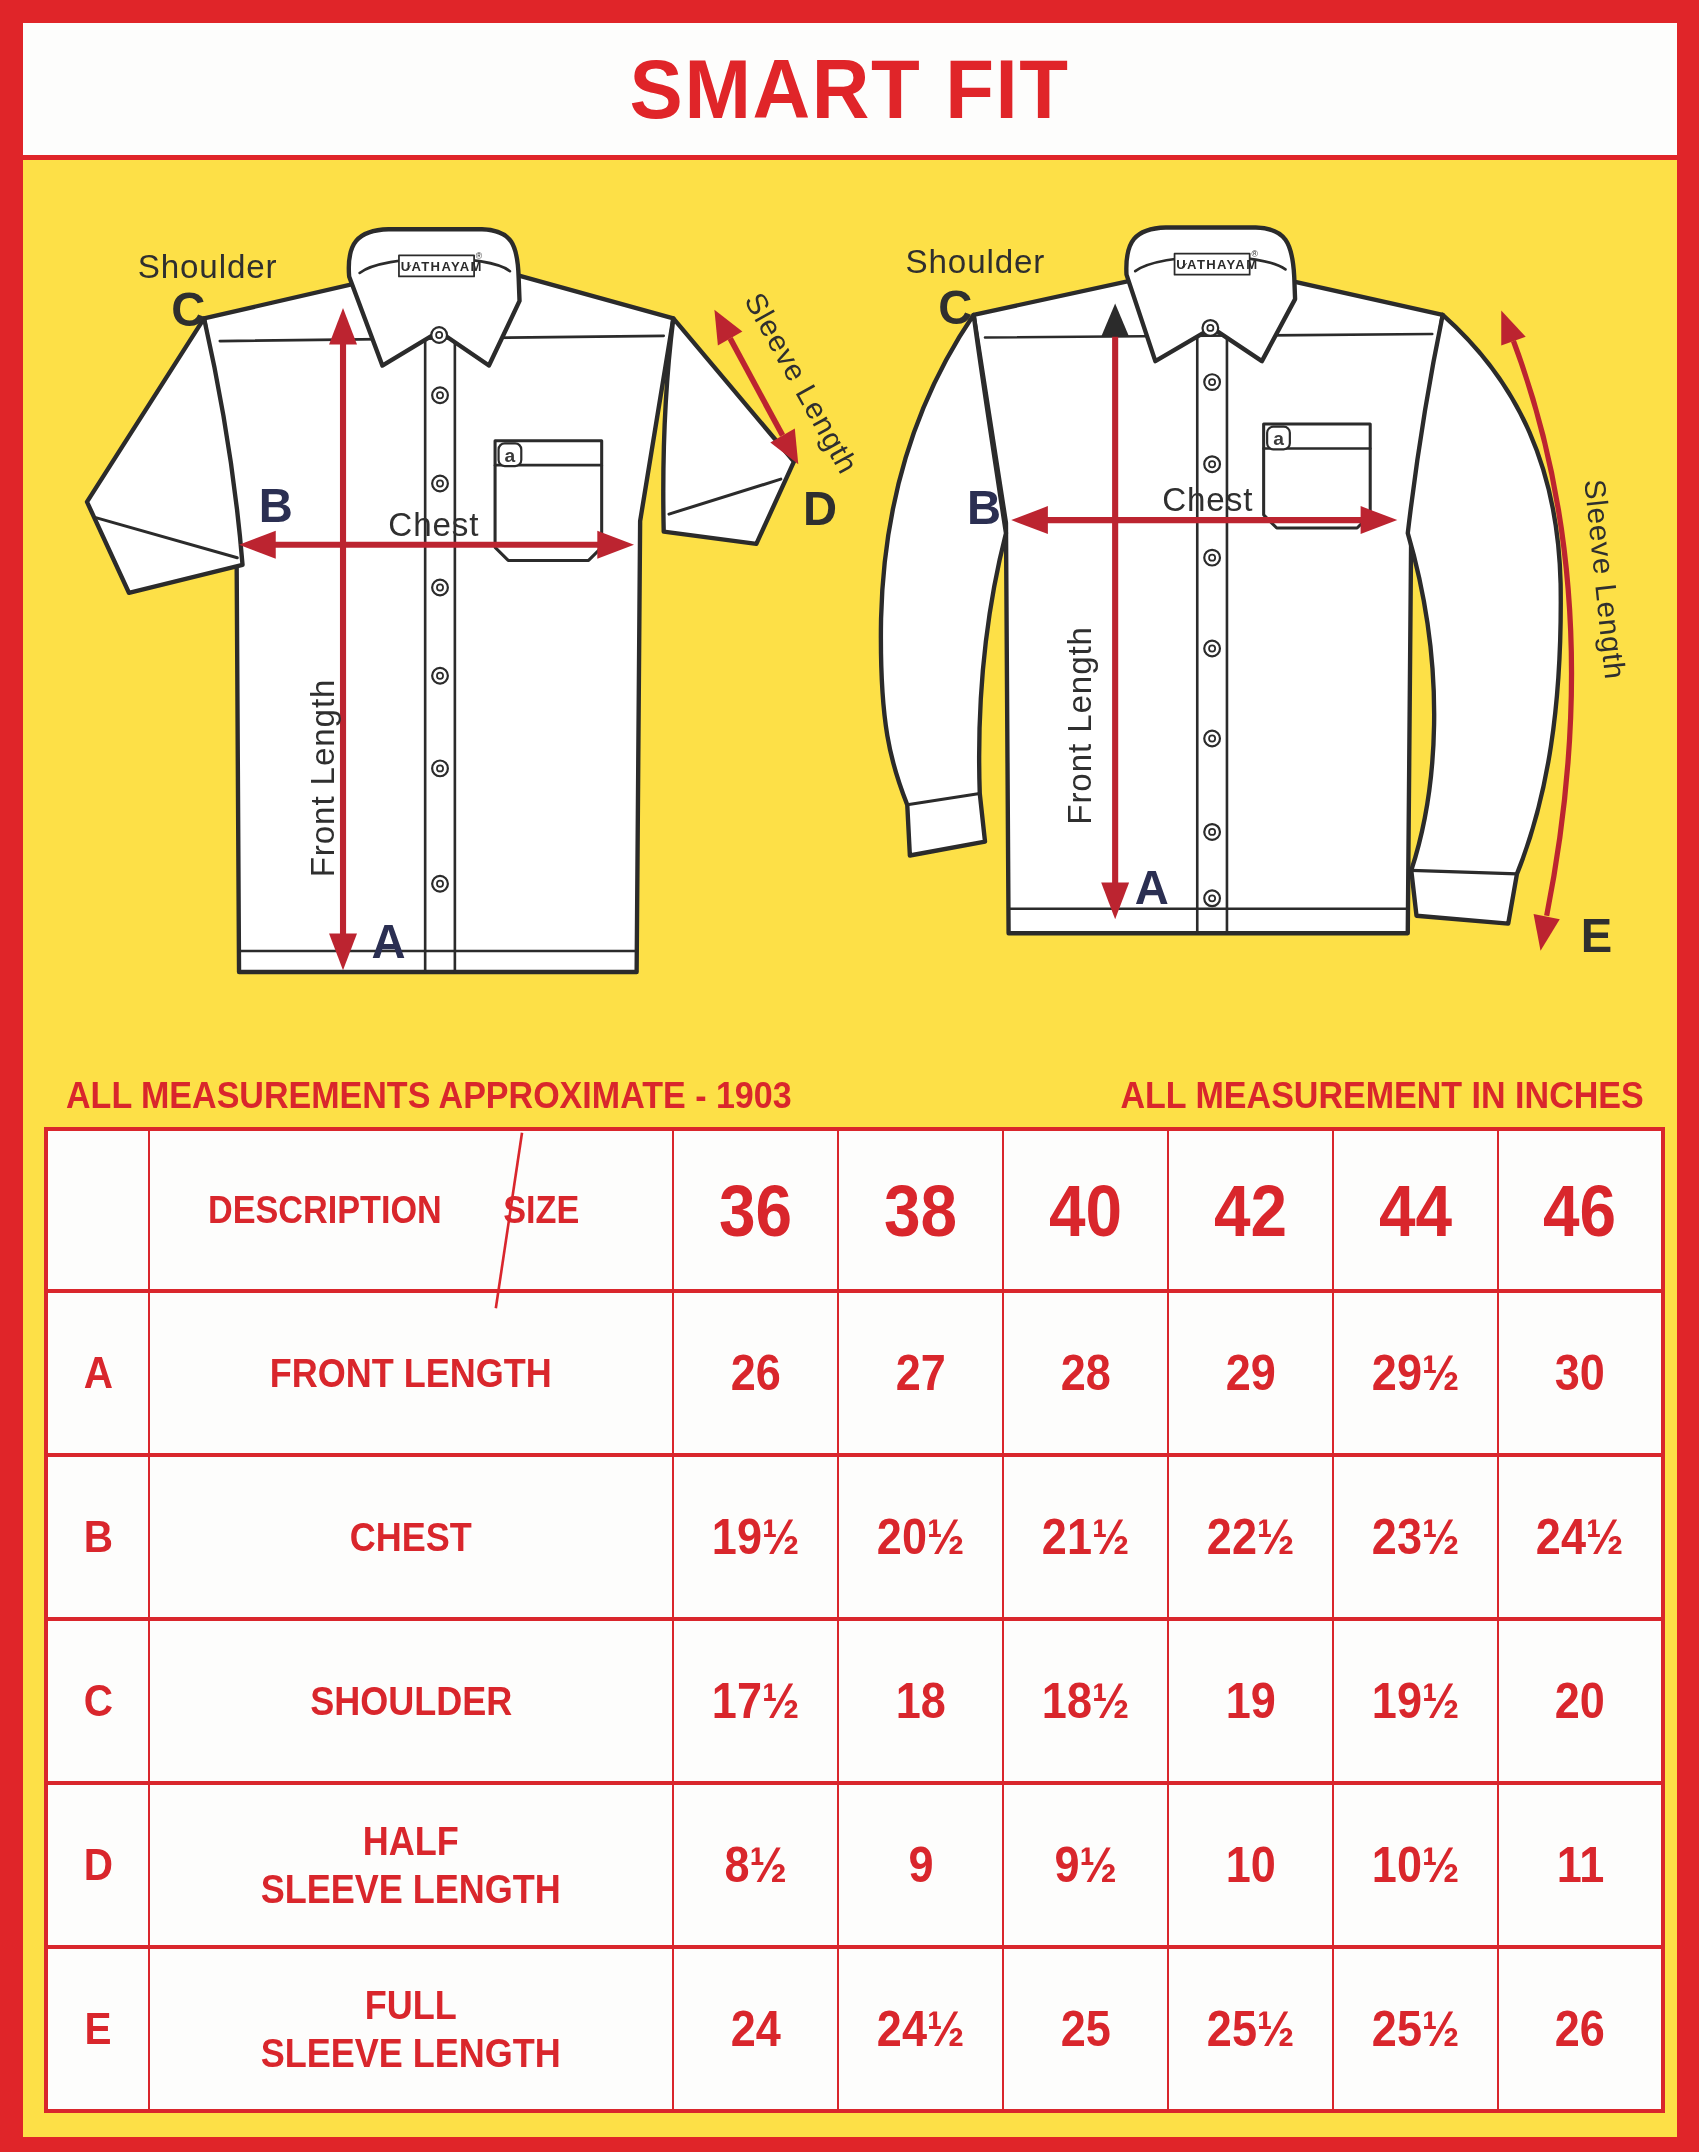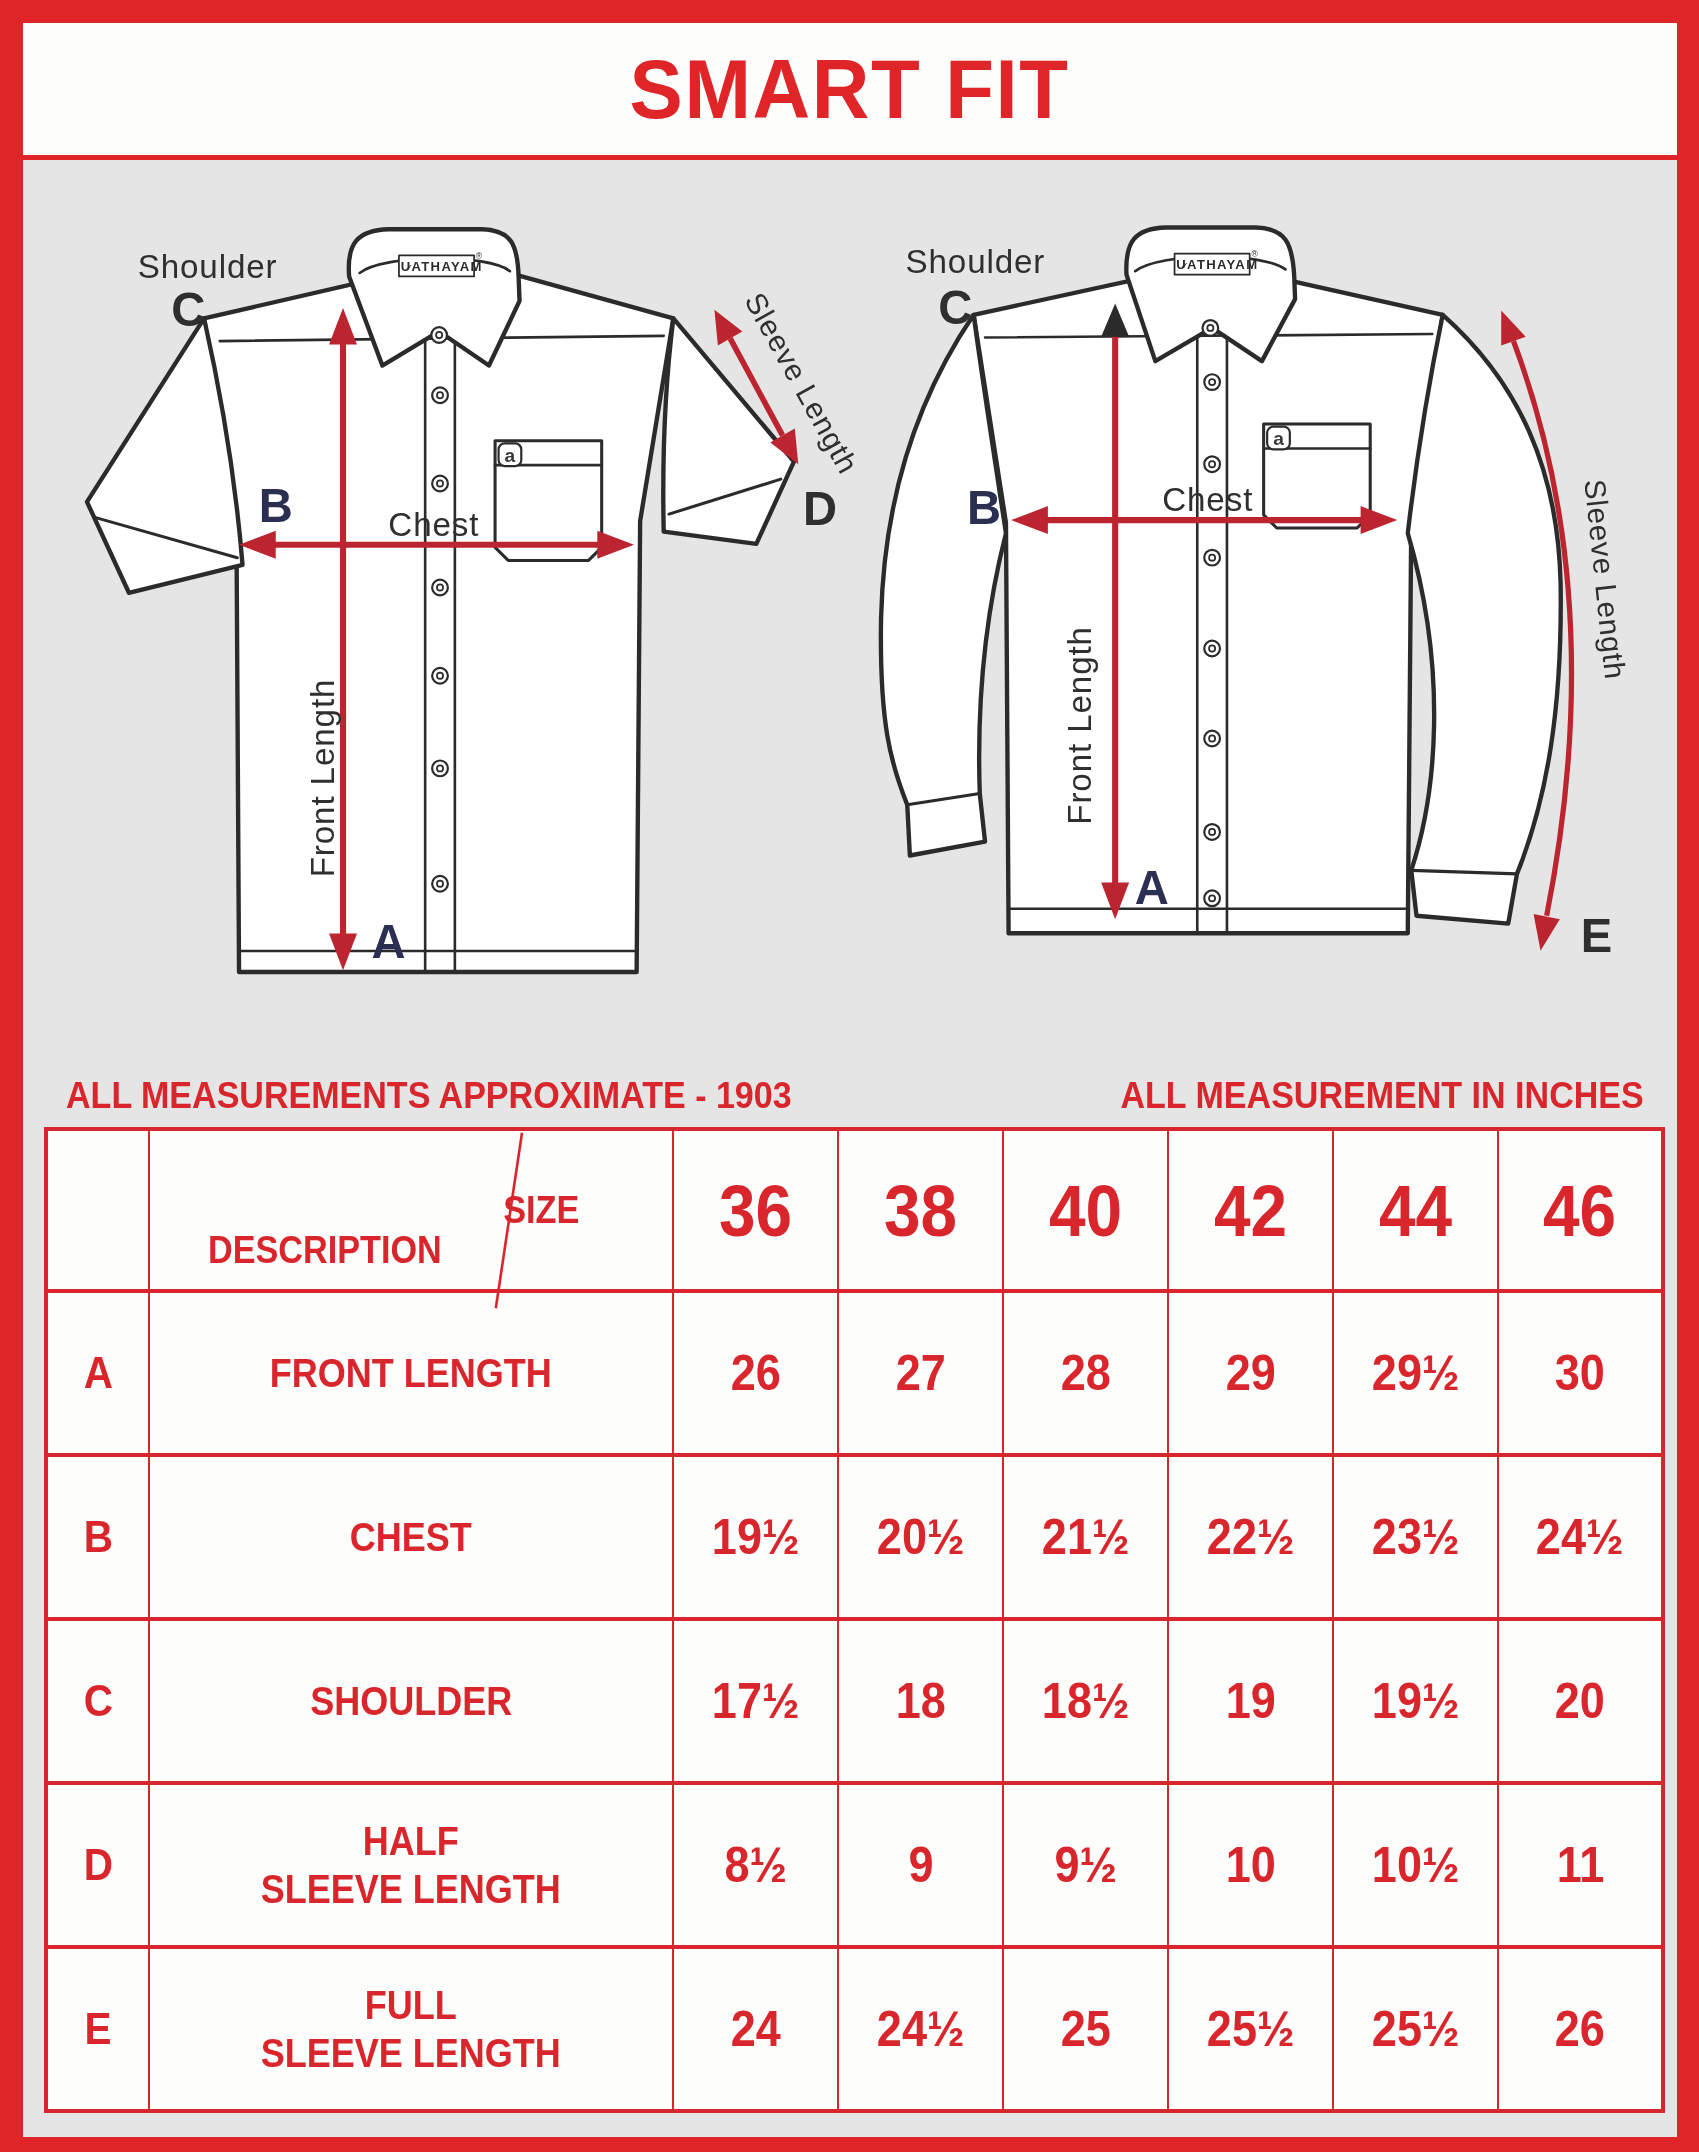--- a/index.html
+++ b/index.html
@@ -1,18 +1,18 @@
 <!DOCTYPE html>
 <html style="font-size:14px"><head>
 <meta charset="utf-8">
 <style>
   html,body{margin:0;padding:0;background:#ffffff;}
   .page{
     position:relative; width:1700px; height:2153px;
-    background:#e5e5e5; overflow:hidden;
+    background:#fde047; overflow:hidden;
     font-family:"Liberation Sans", sans-serif;
     --red:#e02529; --table-red:#d9262c; --arrow:#bc2430;
     --navy:#2b2f52; --ink:#2b2b2b;
   }
   .bar{position:absolute;background:var(--red);}
   .bar.top{left:0;top:0;width:1700px;height:23px;}
   .bar.bottom{left:0;top:2137px;width:1700px;height:15.7px;}
   .bar.left{left:0;top:0;width:23px;height:2153px;}
   .bar.right{left:1677px;top:0;width:23px;height:2153px;}
 
@@ -49,21 +49,21 @@
   table.size-table{border:4.4px solid var(--table-red);}
   tr.hdr{height:162px;} tr.data{height:164px;}
   .cond{display:inline-block;transform:scaleX(0.9);}
   td.letter{font-size:45px;font-weight:700;}
   td.desc{font-size:40px;font-weight:700;white-space:pre-line;line-height:1.2;}
   td.val{font-size:50px;font-weight:700;}
   td.sizehead{font-size:73px;font-weight:700;}
   td.corner{position:relative;}
   .corner-desc{position:absolute;left:0;top:0;width:349px;height:100%;
     display:flex;align-items:center;justify-content:center;
-    font-size:38px;font-weight:700;margin-top:40px;}
+    font-size:38px;font-weight:700;}
   .corner-size{position:absolute;left:349px;top:0;width:175px;height:100%;
     display:flex;align-items:center;justify-content:flex-start;
     font-size:38px;font-weight:700;}
   .corner-diag{position:absolute;left:0;top:0;overflow:visible;}
 </style>
 </head>
 <body>
 
 <div class="page">
 

